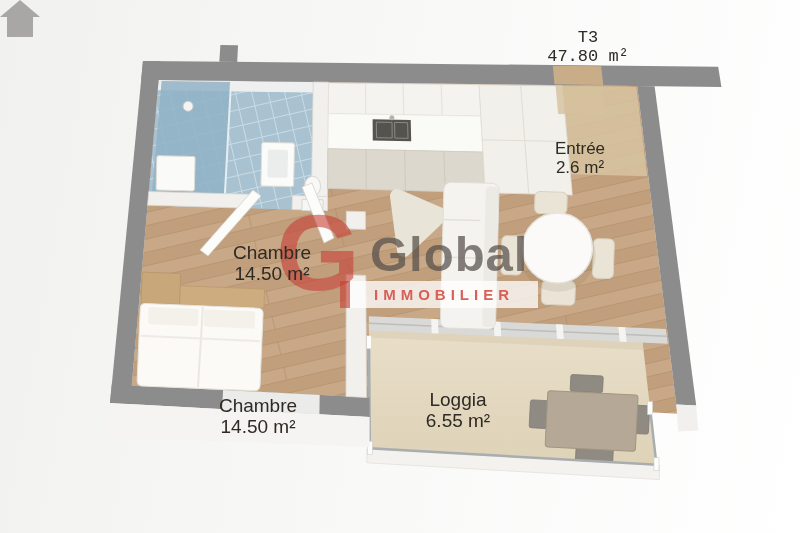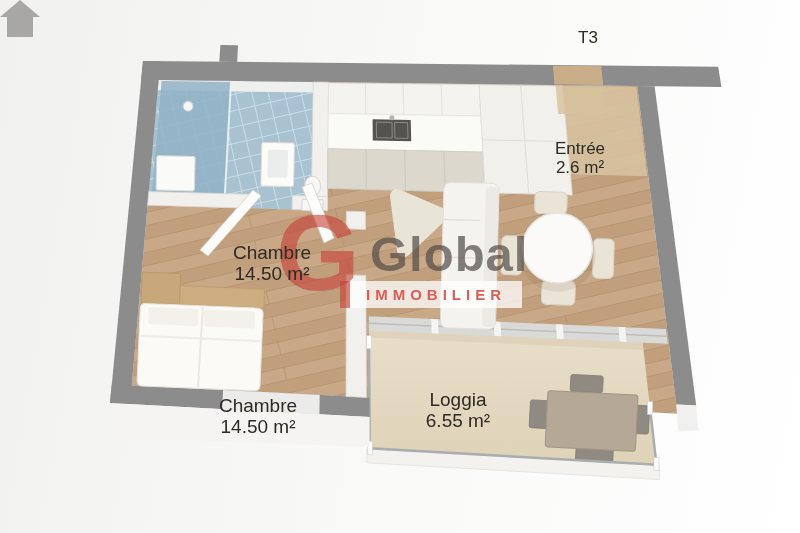--- a/index.html
+++ b/index.html
@@ -7,26 +7,26 @@
     position:relative;width:800px;height:533px;overflow:hidden;
     background:linear-gradient(100deg,#f1f1f0 0%,#f8f8f7 45%,#ffffff 100%);
     font-family:"Liberation Sans",sans-serif;
   }
   .stage svg{position:absolute;left:0;top:0;z-index:1;}
   .wm{position:absolute;z-index:2;pointer-events:none;}
   .wm-g{left:276px;top:199px;font-size:108px;line-height:1;font-weight:700;color:rgba(199,62,54,.60);}
   .wm-house{left:300px;top:245px;}
   .wm-global{left:351px;top:230px;font-size:49px;line-height:1;font-weight:700;letter-spacing:1px;color:rgba(84,78,74,.72);margin-left:19px;}
   .wm-accent{left:340px;top:281px;width:10px;height:27px;background:rgba(199,62,54,.62);}
-  .wm-box{left:350px;top:281px;width:172px;height:27px;background:rgba(255,255,255,.75);
+  .wm-box{left:350px;top:281px;width:188px;height:27px;background:rgba(255,255,255,.75);
     display:flex;align-items:center;justify-content:center;}
   .wm-tag{font-size:15px;font-weight:700;letter-spacing:5px;color:rgba(214,83,75,.92);white-space:nowrap;}
   .lbl{position:absolute;z-index:3;text-align:center;color:#2e2a24;line-height:1.1;pointer-events:none;}
   .lbl div{white-space:nowrap;}
-  .lbl-title{left:508px;top:29px;width:160px;font-size:17px;}
+  .lbl-title{left:508px;top:29px;width:160px;font-size:17px;font-family:Liberation Mono, monospace;}
   .lbl-entree{left:518px;top:140px;width:124px;font-size:17px;}
   .lbl-chambre-top{left:206px;top:243px;width:132px;font-size:19px;}
   .lbl-chambre-bottom{left:192px;top:396px;width:132px;font-size:19px;}
   .lbl-loggia{left:395px;top:390px;width:126px;font-size:19px;}
 </style>
 </head>
 <body>
 
 <div class="stage">
 
@@ -157,20 +157,21 @@
     <path d="M20,0 L40,17 L33,17 L33,37 L7,37 L7,17 L0,17 Z" fill="rgba(118,114,110,0.58)"></path>
   </svg>
   <div class="wm wm-global">Global</div>
   <div class="wm wm-accent"></div>
   <div class="wm wm-box">
     <span class="wm-tag">IMMOBILIER</span>
   </div>
 
   <div class="lbl lbl-title">
     <div>T3</div>
+    <div>47.80 m²</div>
   </div>
   <div class="lbl lbl-entree">
     <div>Entrée</div>
     <div>2.6 m²</div>
   </div>
   <div class="lbl lbl-chambre-top">
     <div>Chambre</div>
     <div>14.50 m²</div>
   </div>
   <div class="lbl lbl-chambre-bottom">

